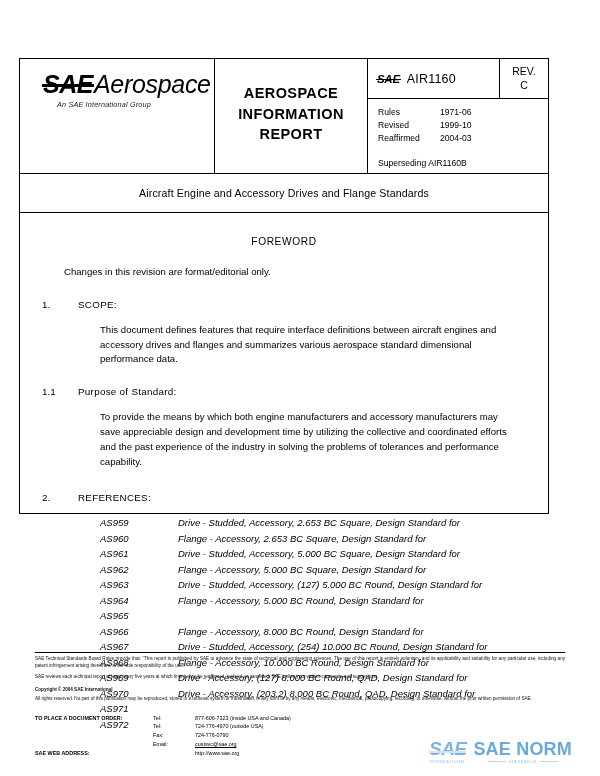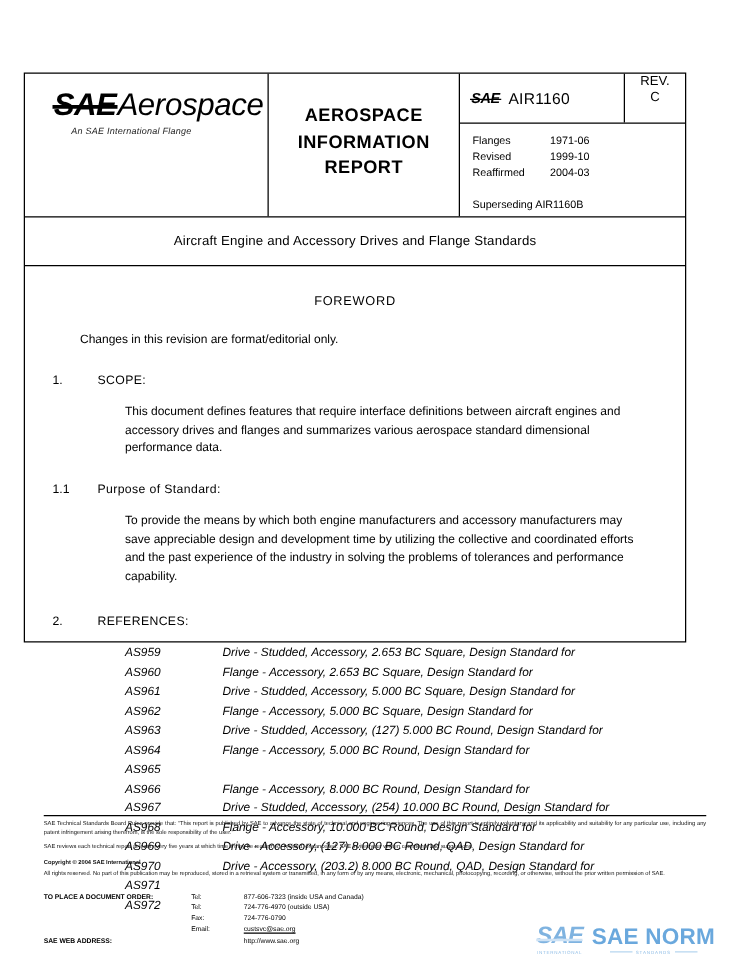--- a/index.html
+++ b/index.html
@@ -150,20 +150,21 @@
   }
   .docno-text {
     font-size: 12.5px;
     letter-spacing: 0.2px;
   }
   .meta-rev {
     width: 48px;
     display: flex;
     flex-direction: column;
     align-items: center;
+    justify-content: center;
     font-size: 10.5px;
     line-height: 1.25;
     box-sizing: border-box;
   }
   .meta-bottom {
     flex: 1;
     padding: 7px 0 0 10px;
     box-sizing: border-box;
   }
   .meta-dates {
@@ -363,21 +364,21 @@
 
   <div class="doc-frame">
 
     <div class="header-row">
 
       <div class="hdr-logo">
         <div class="sae-logo-wrap">
           <div>
             <span class="sae-mark">SAE</span><span class="aero-word">Aerospace</span>
           </div>
-          <div class="sae-sub">An SAE International Flange</div>
+          <div class="sae-sub">An SAE International Group</div>
         </div>
       </div>
 
       <div class="hdr-title">
         <div>AEROSPACE</div>
         <div>INFORMATION</div>
         <div>REPORT</div>
       </div>
 
       <div class="hdr-meta">
@@ -387,21 +388,21 @@
             <span class="docno-text">AIR1160</span>
           </div>
           <div class="meta-rev">
             <span>REV.</span>
             <span>C</span>
           </div>
         </div>
         <div class="meta-bottom">
           <div class="meta-dates">
             <div class="drow">
-              <span class="dlabel">Flanges</span>
+              <span class="dlabel">Rules</span>
               <span>1971-06</span>
             </div>
             <div class="drow">
               <span class="dlabel">Revised</span>
               <span>1999-10</span>
             </div>
             <div class="drow">
               <span class="dlabel">Reaffirmed</span>
               <span>2004-03</span>
             </div>

